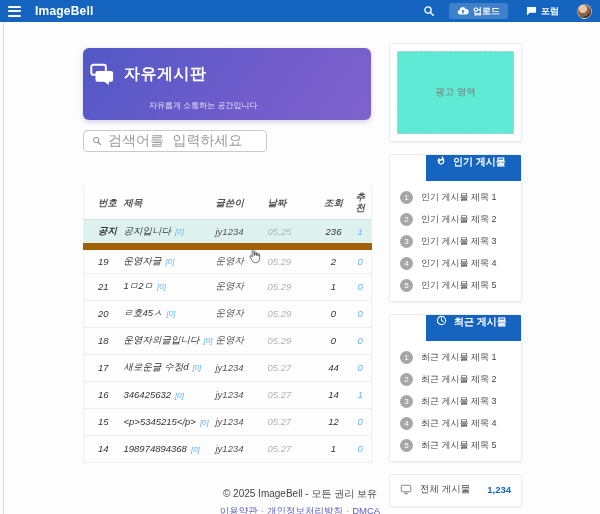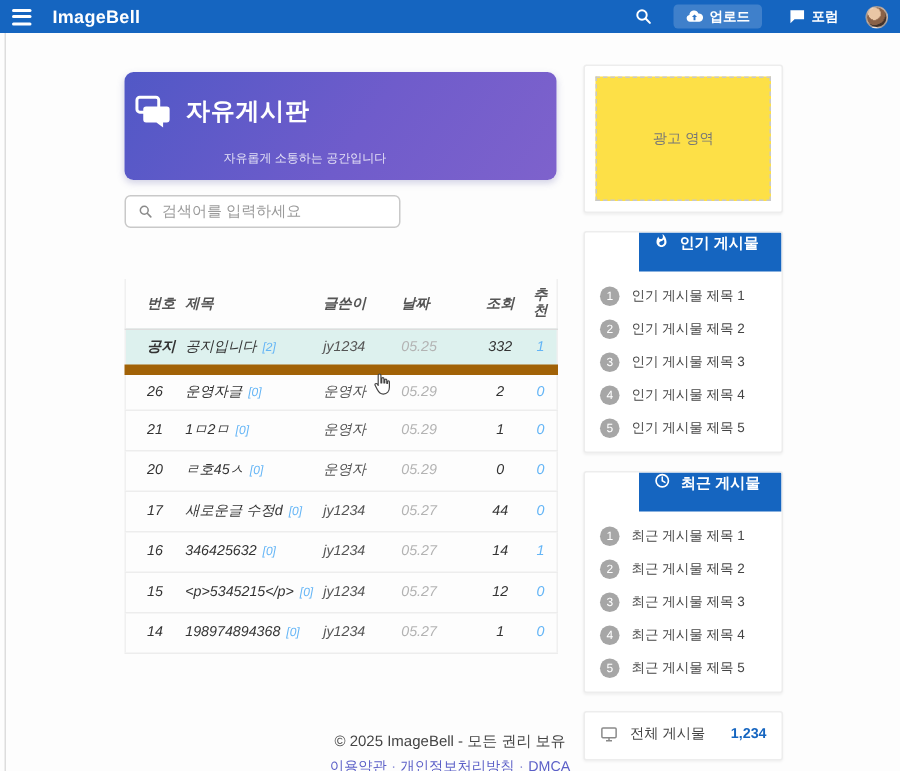--- a/index.html
+++ b/index.html
@@ -45,21 +45,21 @@
   .banner-row { display:flex; align-items:center; gap:9px; padding:14px 0 0 6px; }
   .banner-title { font-size:16px; font-weight:bold; letter-spacing:.5px; }
   .banner-sub { position:absolute; left:22px; bottom:9px; font-size:8px; opacity:.82;margin-left:44px; }
 
   .search-box {
     margin-top:10px; width:184px; height:22px; background:#fff;
     border:1px solid #c9c9c9; border-radius:4px;
     display:flex; align-items:center; gap:6px; padding:0 8px;
   }
   .search-box input {
-    border:none; outline:none; flex:1; font-size:10px; font-family:Liberation Sans, sans-serif;
+    border:none; outline:none; flex:1; font-size:14px; font-family:Liberation Mono, monospace;
     color:#333; background:transparent; min-width:0;
   }
   .search-box input::placeholder { color:#9a9a9a; }
 
   
   table.board {
     margin-top:34px; width:288px; border-collapse:collapse; table-layout:fixed;
     border-left:1px solid #f0f0f0; border-right:1px solid #f0f0f0; border-bottom:1px solid #f0f0f0;font-style:italic;
   }
   .board th {
@@ -82,21 +82,21 @@
   .likes { color:#64b5f6; }
 
   
   .sidebar { position:absolute; left:389px; top:22px; width:133px; }
   .card {
     background:#fff; border:1px solid #ededed; border-radius:2px;
     box-shadow:0 1px 2px rgba(0,0,0,.05);
   }
   .ad-card { margin-top:21px; height:99px; padding:7px; }
   .ad-inner {
-    height:100%; border:1px dashed #c9c9c9; background:#fde047;
+    height:100%; border:1px dashed #c9c9c9; background:#5eead4;
     display:flex; align-items:center; justify-content:center;
     font-size:9.5px; color:#777;
   }
   .side-card { margin-top:12px; overflow:hidden; }
   .side-header {
     height:26px; background:#1565c0; color:#fff; display:flex; align-items:flex-start;
     gap:7px; padding:0 10px; font-size:10px; font-weight:bold;margin-left:36px;
   }
   .side-list { list-style:none; padding:5px 0; }
   .side-list li {
@@ -208,25 +208,25 @@
         <th class="c-cnt">조회</th>
         <th class="c-like">추천</th>
       </tr>
     </thead>
     <tbody>
         <tr class="notice">
           <td class="c-no notice-label">공지</td>
           <td><span class="title-txt">공지입니다</span><span class="cmt">[2]</span></td>
           <td class="author">jy1234</td>
           <td class="date">05.25</td>
-          <td class="c-cnt views">332</td>
+          <td class="c-cnt views">236</td>
           <td class="c-like likes">1</td>
         </tr>
         <tr>
-          <td class="c-no">26</td>
+          <td class="c-no">19</td>
           <td><span class="title-txt">운영자글</span><span class="cmt">[0]</span></td>
           <td class="author">운영자</td>
           <td class="date">05.29</td>
           <td class="c-cnt views">2</td>
           <td class="c-like likes">0</td>
         </tr>
         <tr>
           <td class="c-no">21</td>
           <td><span class="title-txt">1ㅁ2ㅁ</span><span class="cmt">[0]</span></td>
           <td class="author">운영자</td>
@@ -236,20 +236,28 @@
         </tr>
         <tr>
           <td class="c-no">20</td>
           <td><span class="title-txt">ㄹ호45ㅅ</span><span class="cmt">[0]</span></td>
           <td class="author">운영자</td>
           <td class="date">05.29</td>
           <td class="c-cnt views">0</td>
           <td class="c-like likes">0</td>
         </tr>
         <tr>
+          <td class="c-no">18</td>
+          <td><span class="title-txt">운영자의글입니다</span><span class="cmt">[0]</span></td>
+          <td class="author">운영자</td>
+          <td class="date">05.29</td>
+          <td class="c-cnt views">0</td>
+          <td class="c-like likes">0</td>
+        </tr>
+        <tr>
           <td class="c-no">17</td>
           <td><span class="title-txt">새로운글 수정d</span><span class="cmt">[0]</span></td>
           <td class="author">jy1234</td>
           <td class="date">05.27</td>
           <td class="c-cnt views">44</td>
           <td class="c-like likes">0</td>
         </tr>
         <tr>
           <td class="c-no">16</td>
           <td><span class="title-txt">346425632</span><span class="cmt">[0]</span></td>

